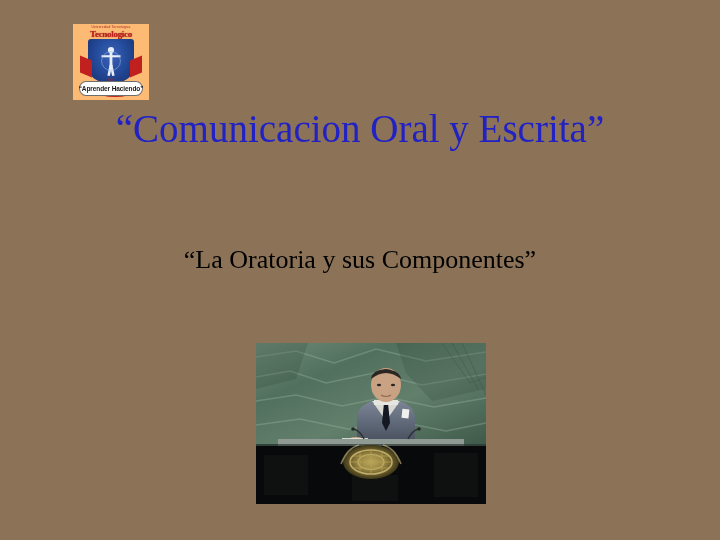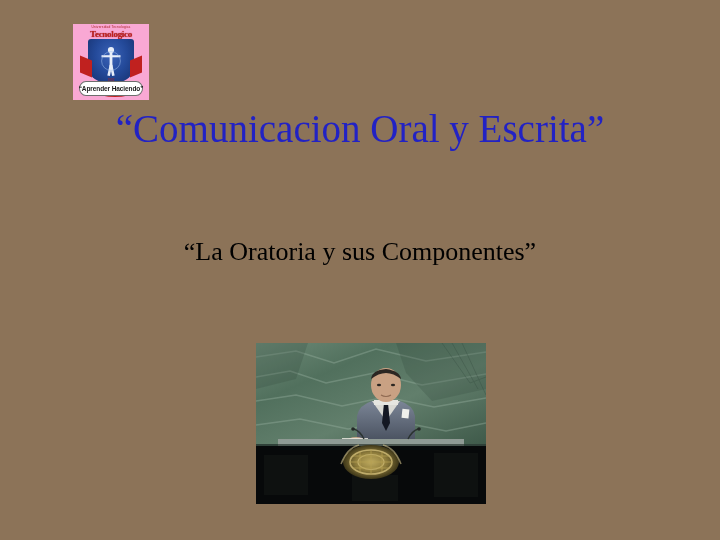--- a/index.html
+++ b/index.html
@@ -21,21 +21,21 @@
     background: #8c7358;
   }
 
   
   #crest {
     position: absolute;
     left: 73px;
     top: 24px;
     width: 76px;
     height: 76px;
-    background: #f9a8d4;
+    background: #fdba74;
     overflow: hidden;
   }
   #crest-inner {
     position: absolute;
     inset: 0;
   }
   .crest-topline {
     position: absolute;
     left: 0;
     right: 0;
@@ -149,21 +149,21 @@
     font-family: "Liberation Serif", serif;
     font-size: 39px;
     line-height: 48px;
     color: #2222c4;
     white-space: nowrap;
   }
   #subtitle {
     position: absolute;
     left: 0;
     right: 0;
-    top: 236px;
+    top: 244px;
     text-align: center;
     font-family: "Liberation Serif", serif;
     font-size: 26px;
     line-height: 32px;
     color: #000000;
     white-space: nowrap;
   }
 
   
   #photo {

